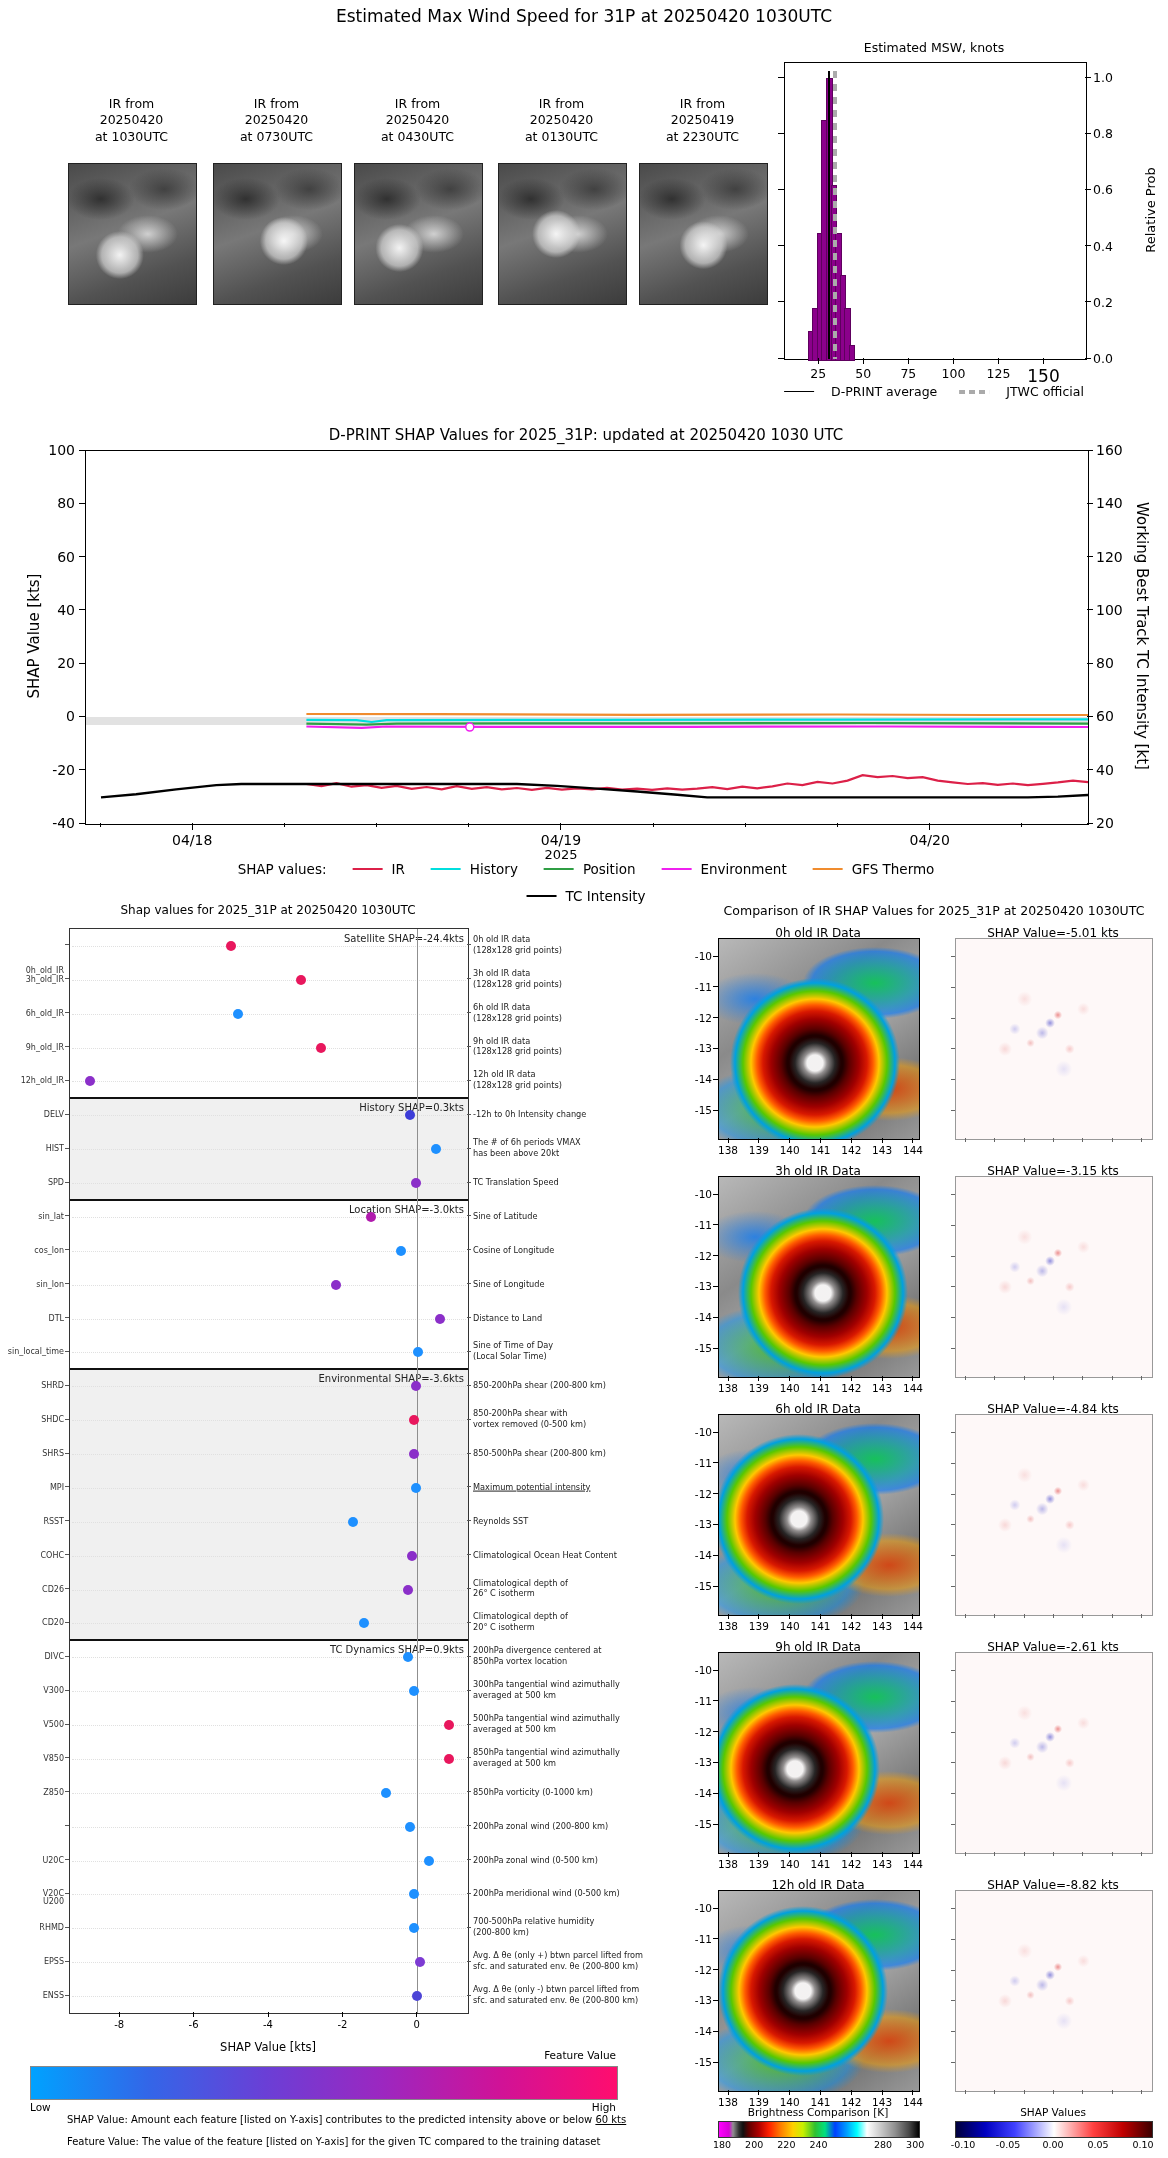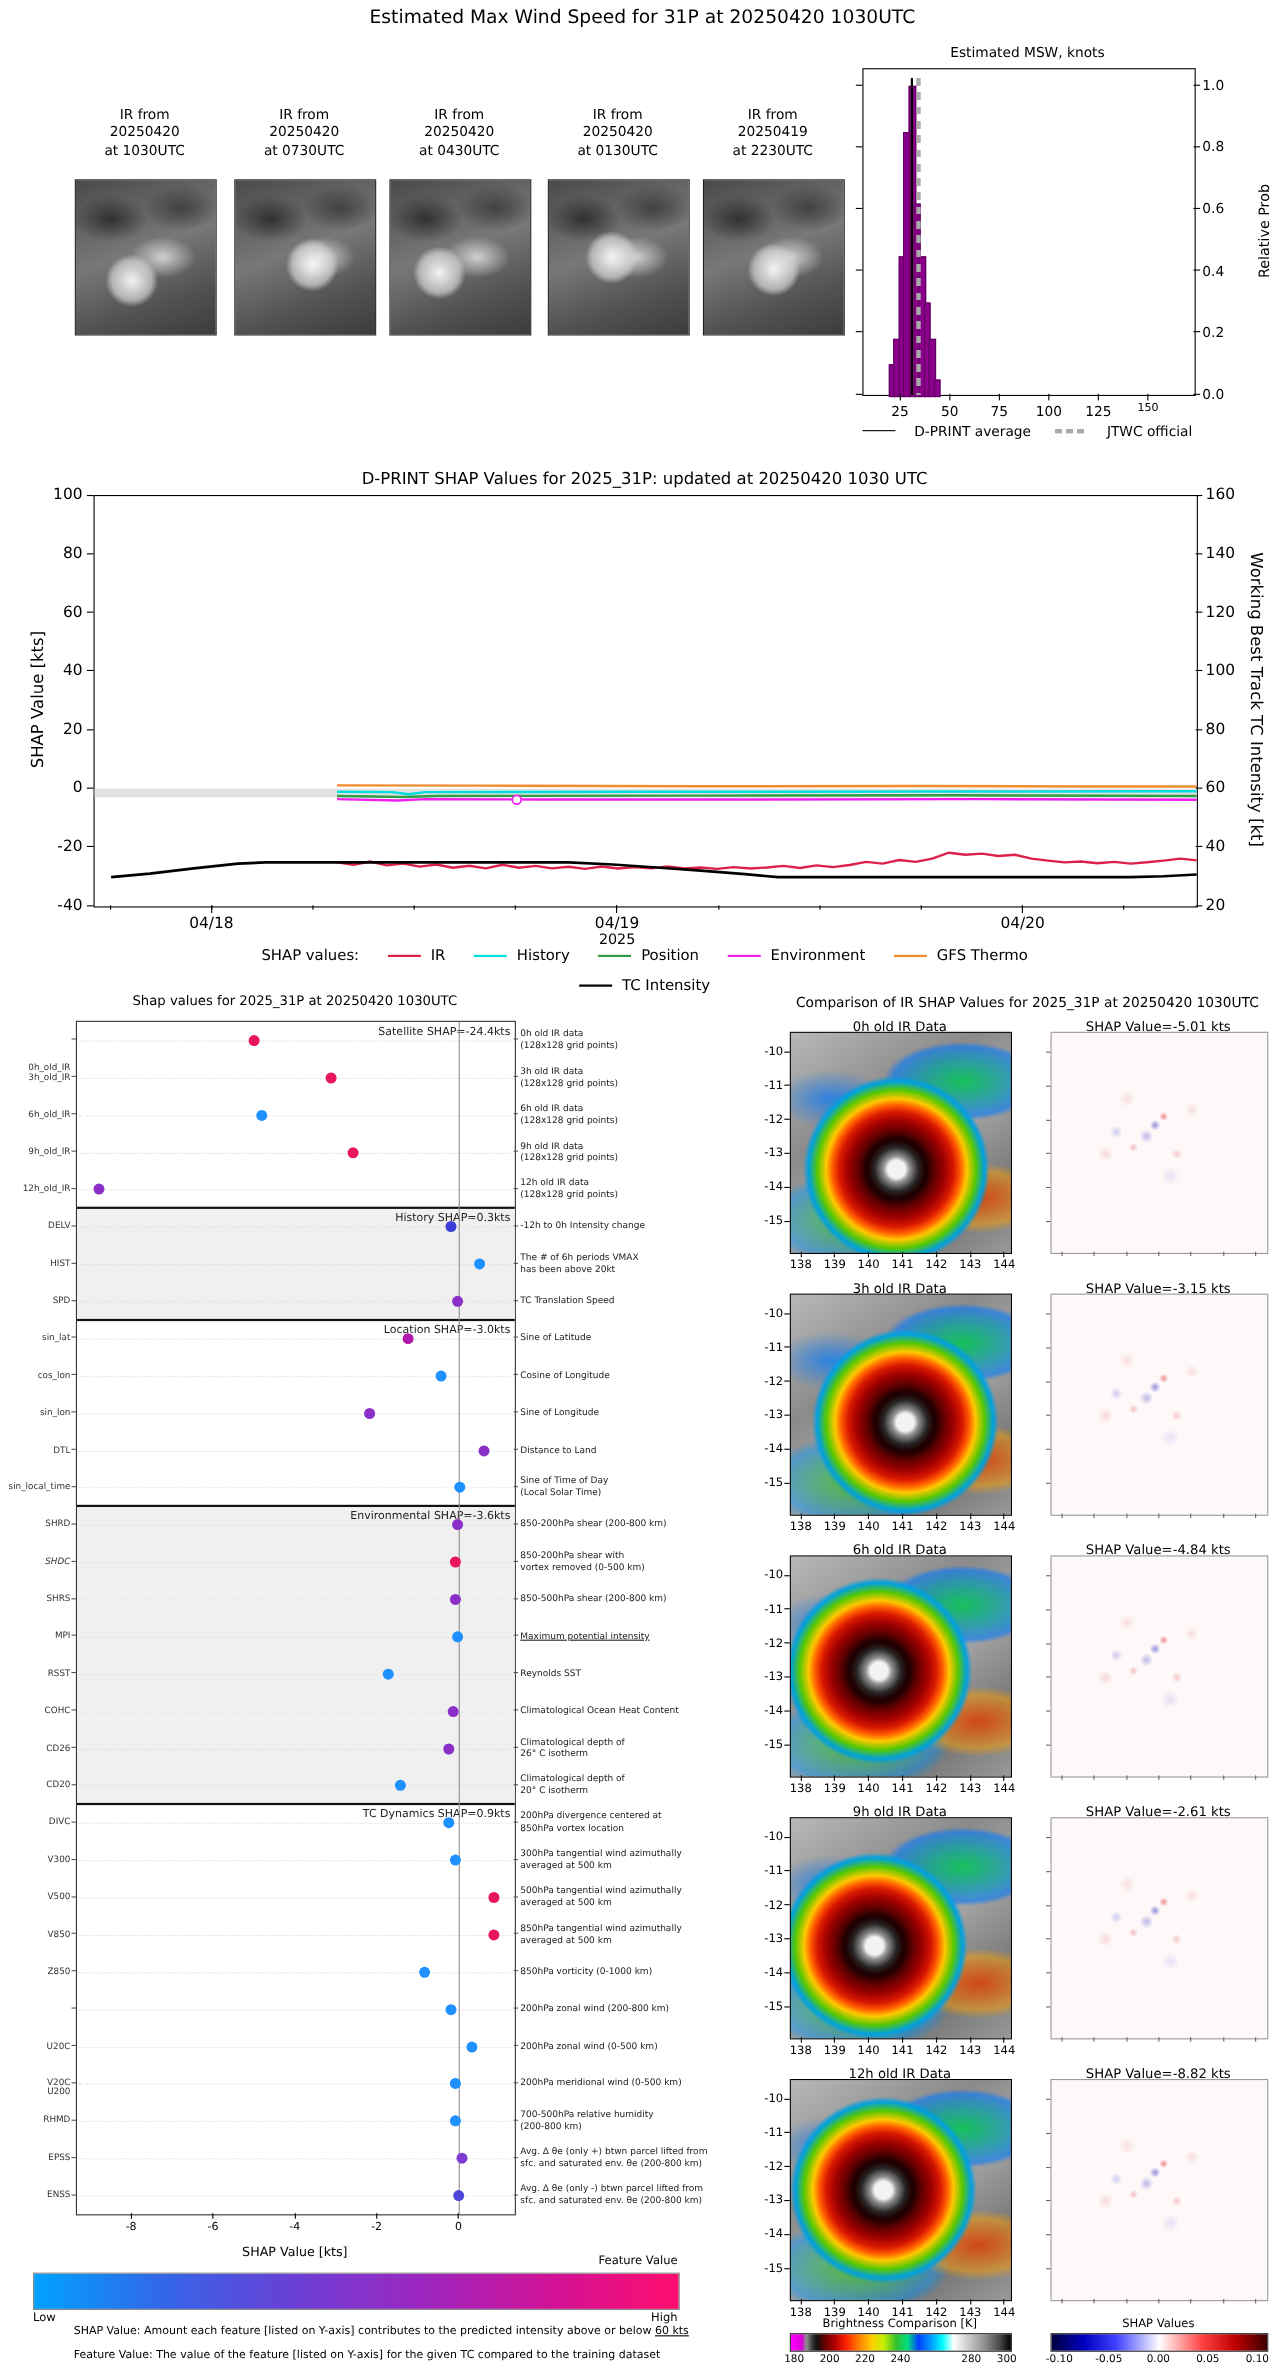--- a/index.html
+++ b/index.html
@@ -169,21 +169,21 @@
       <div class="tick-label hc" style="left: 818.246px; top: 366px; font-size: 12.5px;">25</div>
       <div class="tm" style="left: 862.805px; top: 358px; width: 1px; height: 6px;"></div>
       <div class="tick-label hc" style="left: 863.305px; top: 366px; font-size: 12.5px;">50</div>
       <div class="tm" style="left: 907.865px; top: 358px; width: 1px; height: 6px;"></div>
       <div class="tick-label hc" style="left: 908.365px; top: 366px; font-size: 12.5px;">75</div>
       <div class="tm" style="left: 952.925px; top: 358px; width: 1px; height: 6px;"></div>
       <div class="tick-label hc" style="left: 953.425px; top: 366px; font-size: 12.5px;">100</div>
       <div class="tm" style="left: 997.985px; top: 358px; width: 1px; height: 6px;"></div>
       <div class="tick-label hc" style="left: 998.485px; top: 366px; font-size: 12.5px;">125</div>
       <div class="tm" style="left: 1043.04px; top: 358px; width: 1px; height: 6px;"></div>
-      <div class="tick-label hc" style="left: 1043.54px; top: 366px; font-size: 10px;">150</div>
+      <div class="tick-label hc" style="left: 1043.54px; top: 366px; font-size: 17px;">150</div>
     </div>
 
   <div id="ts-panel">
     <div id="ts-title" class="fig-title hc">D-PRINT SHAP Values for 2025_31P: updated at 20250420 1030 UTC</div>
     <div id="ts-frame">
         <div style="position: absolute; left: 0px; width: 1002px; top: 266.429px; height: 7.99286px; background: rgb(226, 226, 226);"></div>
         <svg width="1002" height="373" style="position: absolute; left: 0px; top: 0px;">
           <polyline points="220.4,333.0 235.5,335.2 250.5,332.2 265.5,335.7 280.6,334.1 295.6,336.8 310.6,334.9 325.7,337.8 340.7,336.0 355.7,338.4 370.7,335.2 385.8,337.8 400.8,336.2 415.8,338.4 430.9,337.0 445.9,338.9 460.9,336.8 475.9,338.6 491.0,337.3 506.0,338.4 521.0,336.8 536.1,338.6 551.1,337.6 566.1,338.9 581.2,337.3 596.2,338.6 611.2,337.6 626.3,336.2 641.3,338.1 656.3,335.7 671.3,337.3 686.4,335.4 701.4,332.5 716.4,334.1 731.5,330.9 746.5,332.5 761.5,329.6 776.6,324.2 791.6,326.1 806.6,325.0 821.6,327.2 836.7,326.1 851.7,329.6 866.7,331.4 881.8,333.0 896.8,332.2 911.8,333.8 926.9,332.5 941.9,334.1 956.9,332.8 971.9,331.4 987.0,329.6 1002.0,331.2" fill="none" stroke="#dc2048" stroke-width="2.2"></polyline>
           <polyline points="220.4,268.8 270.5,269.1 285.6,271.0 300.6,269.1 501.0,268.8 751.5,268.6 1002.0,268.3" fill="none" stroke="#00dede" stroke-width="2.2"></polyline>
           <polyline points="220.4,272.6 280.6,273.6 310.6,272.6 551.1,272.3 781.6,272.0 1002.0,272.6" fill="none" stroke="#2f9e44" stroke-width="2.2"></polyline>
@@ -421,21 +421,21 @@
       <div class="feat-desc vc" style="top: 1317.56px;">Distance to Land</div>
       <div class="feat-name vc" style="top: 1351.44px;">sin_local_time</div>
       <div class="small-tick" style="left: 65px; top: 1350.94px; width: 4px; height: 1px;"></div>
       <div class="small-tick" style="left: 467px; top: 1350.94px; width: 4px; height: 1px;"></div>
       <div class="feat-desc vc" style="top: 1351.44px;">Sine of Time of Day
 (Local Solar Time)</div>
       <div class="feat-name vc" style="top: 1385.31px;">SHRD</div>
       <div class="small-tick" style="left: 65px; top: 1384.81px; width: 4px; height: 1px;"></div>
       <div class="small-tick" style="left: 467px; top: 1384.81px; width: 4px; height: 1px;"></div>
       <div class="feat-desc vc" style="top: 1385.31px;">850-200hPa shear (200-800 km)</div>
-      <div class="feat-name vc" style="top: 1419.19px; font-style: italic;">SHDC</div>
+      <div class="feat-name vc" style="top: 1419.19px;">SHDC</div>
       <div class="small-tick" style="left: 65px; top: 1418.69px; width: 4px; height: 1px;"></div>
       <div class="small-tick" style="left: 467px; top: 1418.69px; width: 4px; height: 1px;"></div>
       <div class="feat-desc vc" style="top: 1419.19px;">850-200hPa shear with
 vortex removed (0-500 km)</div>
       <div class="feat-name vc" style="top: 1453.06px;">SHRS</div>
       <div class="small-tick" style="left: 65px; top: 1452.56px; width: 4px; height: 1px;"></div>
       <div class="small-tick" style="left: 467px; top: 1452.56px; width: 4px; height: 1px;"></div>
       <div class="feat-desc vc" style="top: 1453.06px;">850-500hPa shear (200-800 km)</div>
       <div class="feat-name vc" style="top: 1486.94px;">MPI</div>
       <div class="small-tick" style="left: 65px; top: 1486.44px; width: 4px; height: 1px;"></div>

